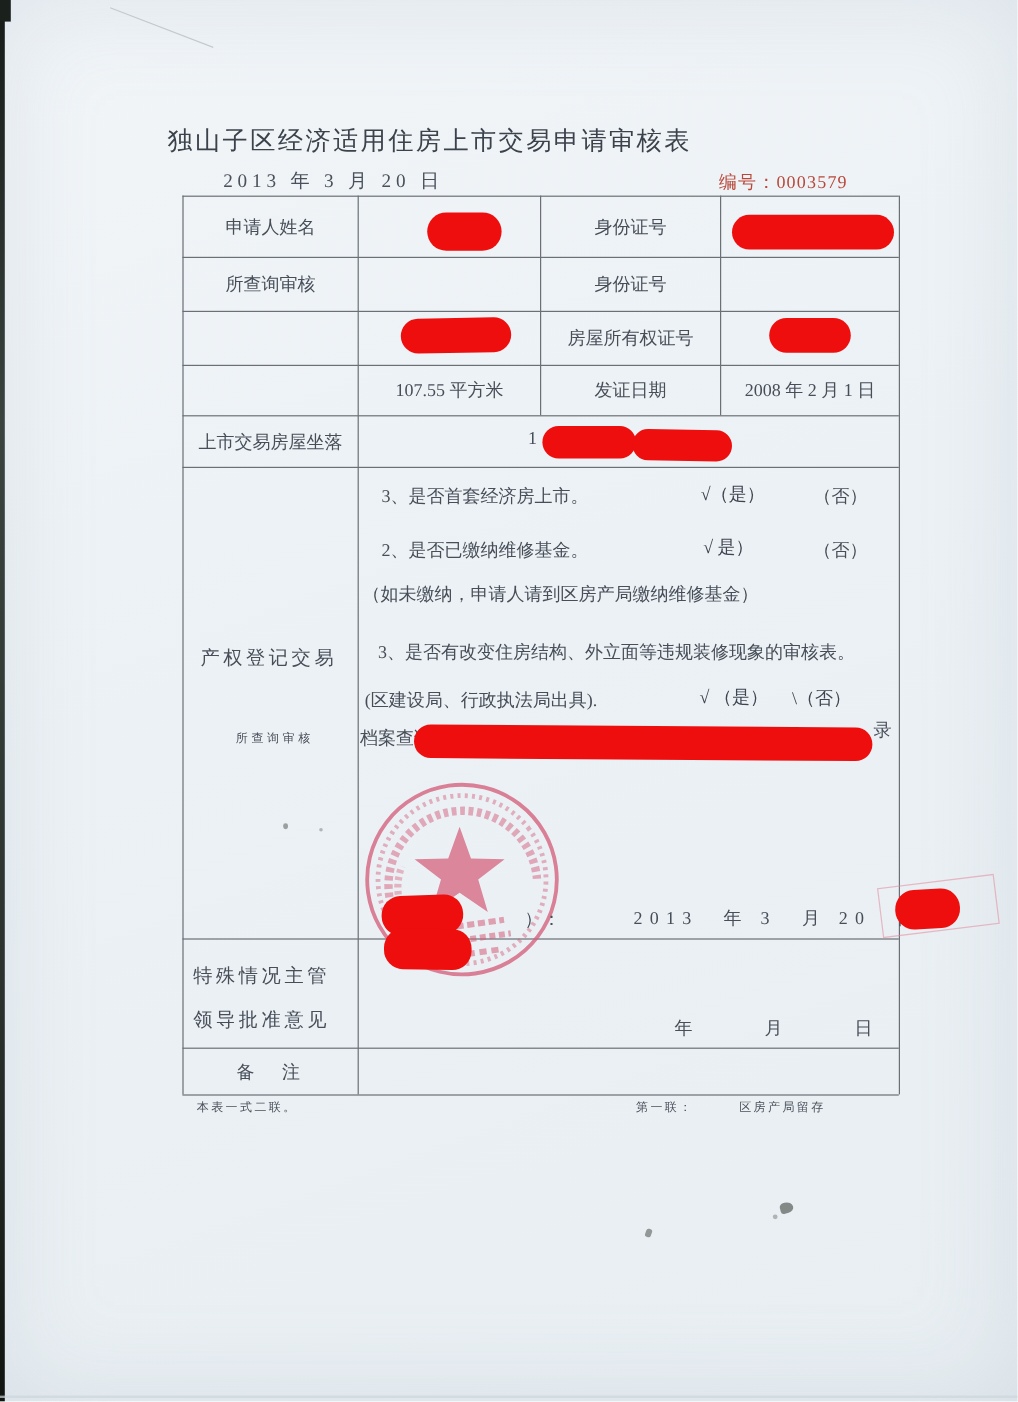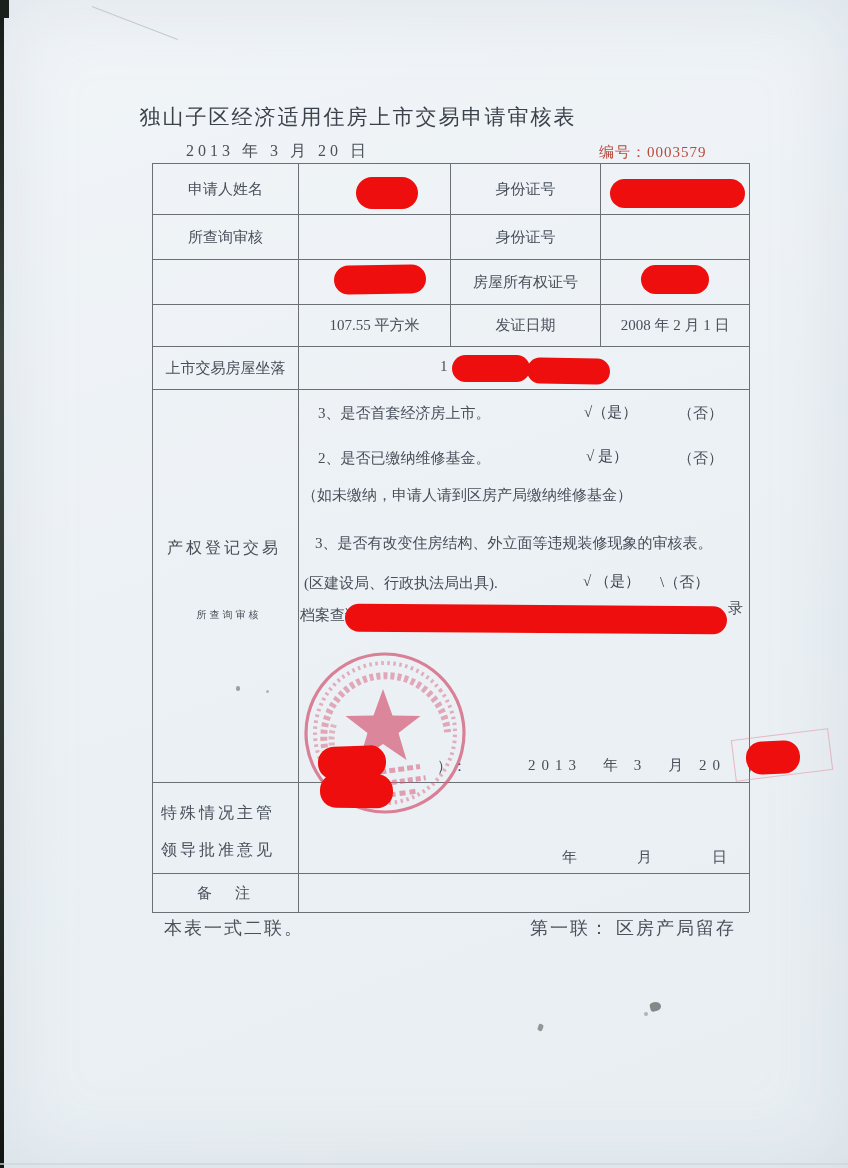--- a/index.html
+++ b/index.html
@@ -25,21 +25,21 @@
   .cell-label{display:flex;align-items:center;justify-content:center;}
 
   .redact{position:absolute;background:#ee0e0e;border-radius:16px;}
   .check{color:#3e4550;}
 
   .seal-wrap{position:absolute;left:295px;top:643px;width:180px;height:180px;
              filter:blur(.3px);opacity:.92;}
   .stamp-outline{position:absolute;left:733px;top:734px;width:96px;height:40px;
                  border:1px solid #e2899b;transform:rotate(-7deg);opacity:.55;}
   .speck{position:absolute;background:#565e58;border-radius:2px;}
-  .footer-t{position:absolute;font-size:18px;color:#4a515b;letter-spacing:2px;}
+  .footer-t{position:absolute;font-size:10px;color:#4a515b;letter-spacing:2px;}
 </style>
 </head>
 <body>
 
 <div class="paper">
 
   <div class="edge-left"></div>
   <div class="edge-top-corner"></div>
   <div class="edge-bottom"></div>
   <div class="fold-line"></div>

